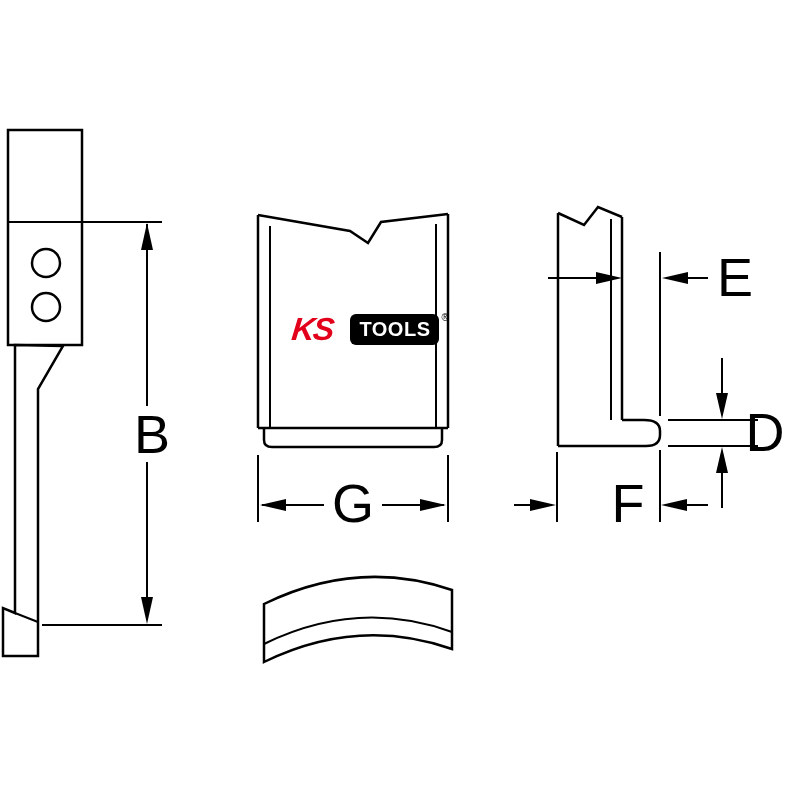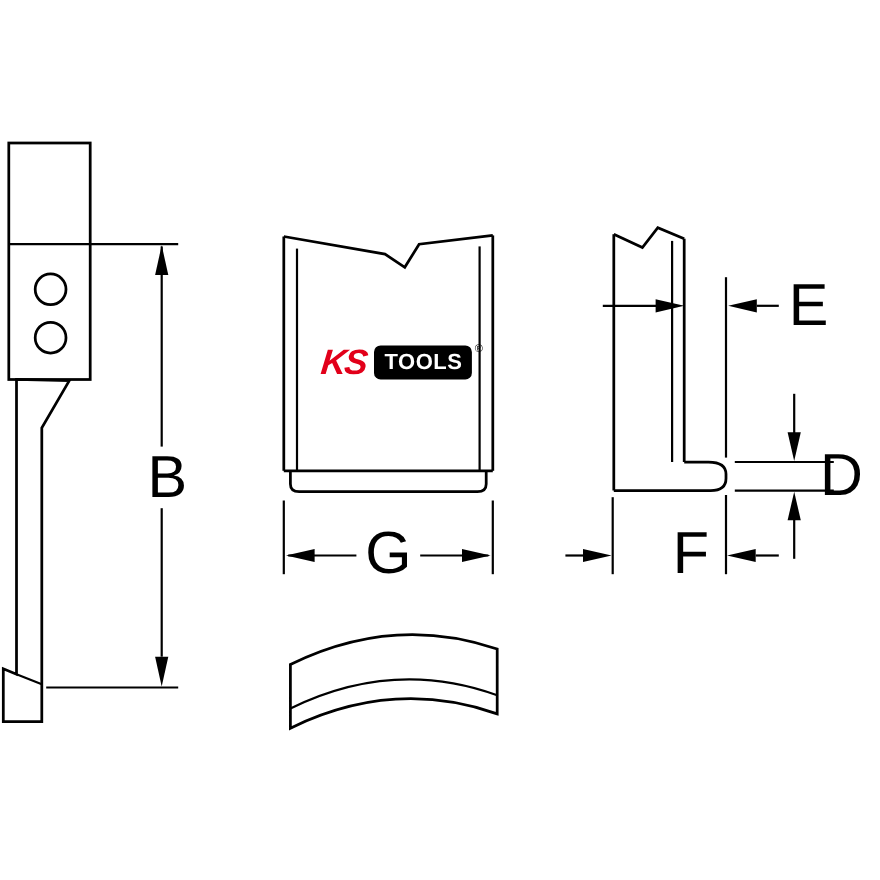--- a/index.html
+++ b/index.html
@@ -5,21 +5,21 @@
   html,body{margin:0;padding:0;background:#fff;}
   .stage{position:relative;width:800px;height:800px;background:#fff;overflow:hidden;
          font-family:"Liberation Sans",sans-serif;}
   .stage svg{position:absolute;left:0;top:0;}
   .dim-label{position:absolute;transform:translate(-50%,-50%);font-size:54px;line-height:1;
              color:#000;font-weight:400;white-space:nowrap;}
   .logo{position:absolute;left:292px;top:313px;display:flex;align-items:center;}
   .logo .ks{color:#e2001a;font-style:italic;font-weight:bold;font-size:32px;
             letter-spacing:-2px;line-height:1;transform:skewX(-6deg);}
   .logo .tools-box{background:#000;color:#fff;font-weight:bold;font-size:20px;
-            letter-spacing:0.5px;border-radius:6px;padding:5px 9px 6px;margin-left:8px;line-height:1;}
+            letter-spacing:0.5px;border-radius:6px;padding:5px 9px 6px;margin-left:18px;line-height:1;}
   .logo .reg{font-size:10px;color:#000;align-self:flex-start;margin-left:2px;line-height:1;}
 </style>
 </head>
 <body>
 
 <div class="stage">
 
   <svg width="800" height="800" viewBox="0 0 800 800">
 
     <g stroke="#000" fill="none">

